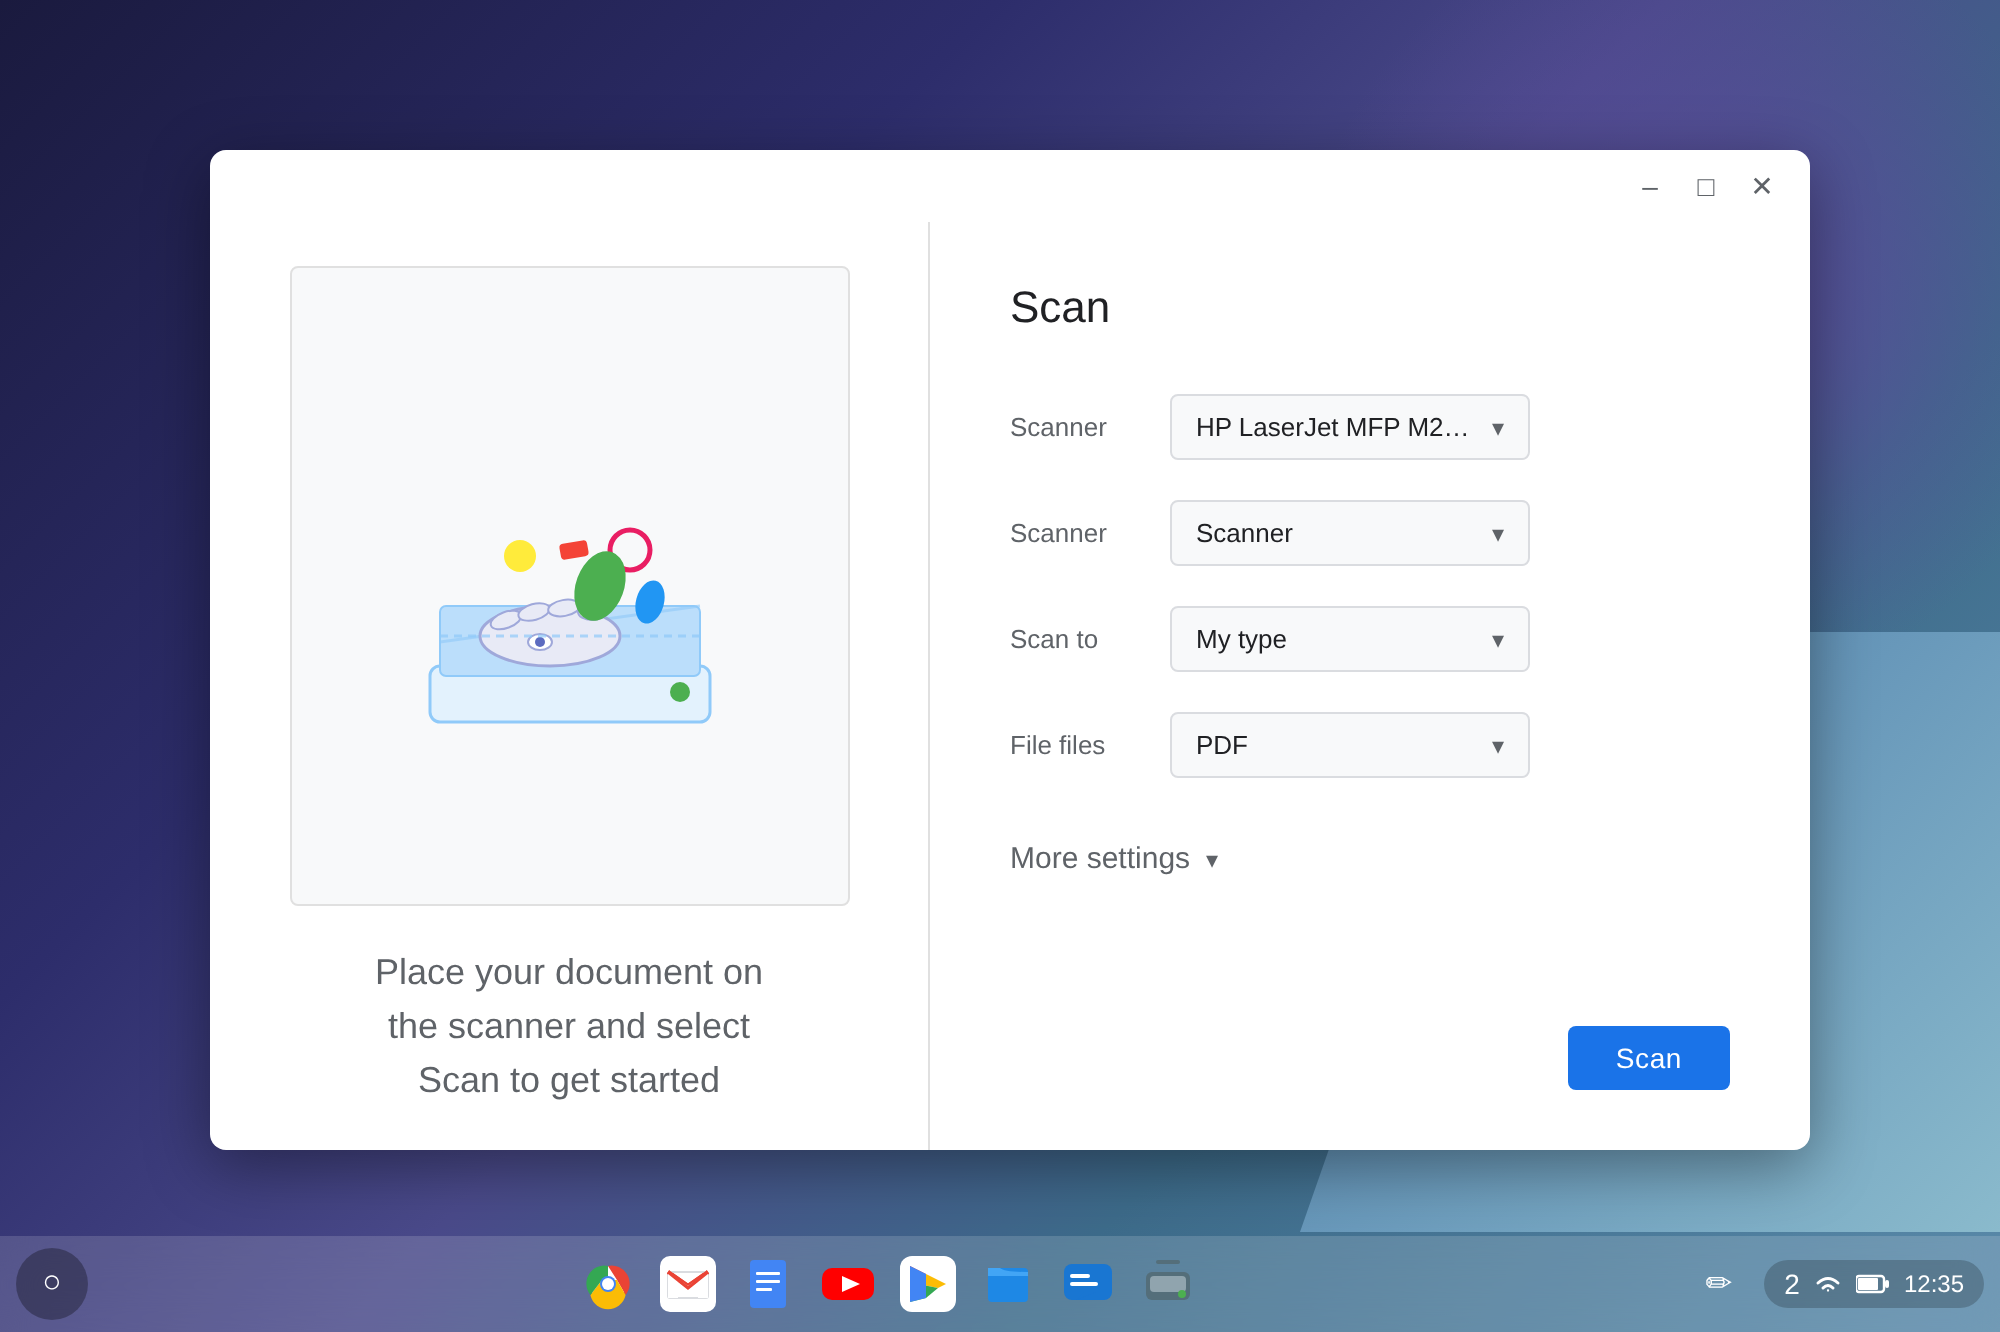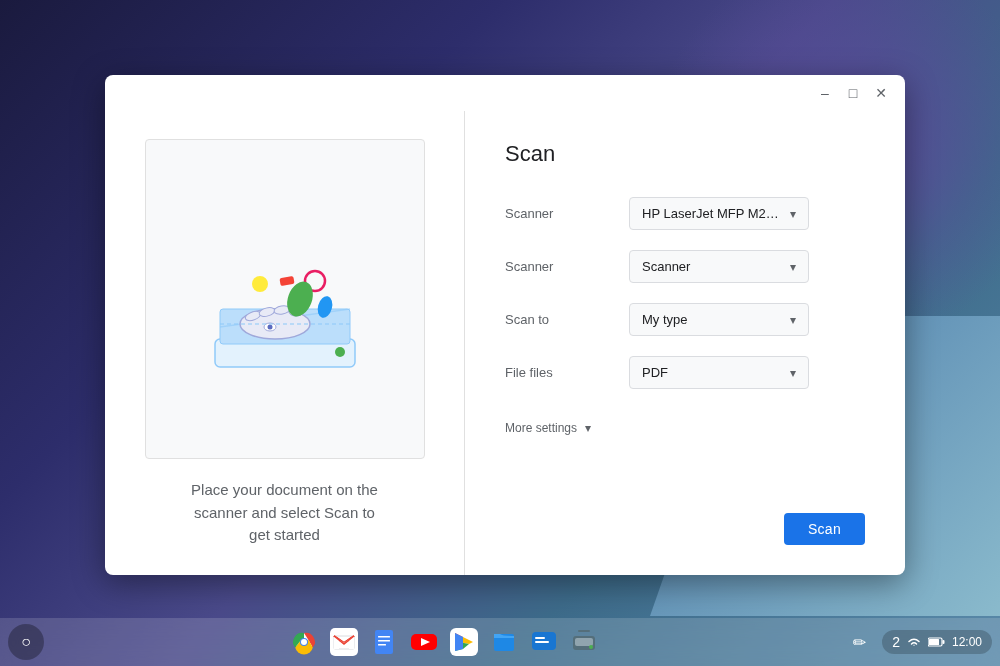--- a/index.html
+++ b/index.html
@@ -112,21 +112,21 @@
       flex-direction: column;
       align-items: center;
       justify-content: center;
       position: relative;
       margin-bottom: 20px;
     }
 
     .preview-text {
       text-align: center;
       color: #5f6368;
-      font-size: 15px;
+      font-size: 18px;
       line-height: 1.5;
       max-width: 200px;
     }
 
     
     .controls-panel {
       flex: 1;
       padding: 30px 40px;
       display: flex;
       flex-direction: column;
@@ -137,21 +137,20 @@
       font-size: 22px;
       font-weight: 400;
       color: #202124;
       margin-bottom: 30px;
     }
 
     .form-row {
       display: flex;
       align-items: center;
       margin-bottom: 20px;
-      gap: 44px;
     }
 
     .form-label {
       width: 80px;
       font-size: 13px;
       color: #5f6368;
       flex-shrink: 0;
     }
 
     .form-select {
@@ -185,21 +184,21 @@
 
     .more-settings-row {
       display: flex;
       align-items: center;
       margin-top: 4px;
       cursor: pointer;
       padding: 8px 0;
     }
 
     .more-settings-label {
-      font-size: 12px;
+      font-size: 15px;
       color: #5f6368;
     }
 
     .more-settings-arrow {
       margin-left: 8px;
       color: #5f6368;
       font-size: 12px;
     }
 
     .scan-button {
@@ -516,17 +515,17 @@
         <path d="M8 12 C8.5 11.5 9 11 8 10.5 C7 11 7.5 11.5 8 12Z" fill="white"></path>
         <path d="M5.5 10 Q8 7.5 10.5 10" fill="none" stroke="white" stroke-width="1.5" stroke-linecap="round"></path>
         <path d="M3 7.5 Q8 3 13 7.5" fill="none" stroke="white" stroke-width="1.5" stroke-linecap="round"></path>
       </svg>
 
       <svg width="18" height="12" viewBox="0 0 18 12">
         <rect x="0" y="2" width="14" height="8" rx="1.5" fill="none" stroke="white" stroke-width="1.2"></rect>
         <rect x="1" y="3" width="10" height="6" rx="0.5" fill="white"></rect>
         <rect x="14.5" y="4" width="2" height="4" rx="1" fill="white"></rect>
       </svg>
-      <span class="time-display">12:00</span>
+      <span class="time-display">12:35</span>
     </div>
   </div>
 
 </div>
 
 </body></html>

